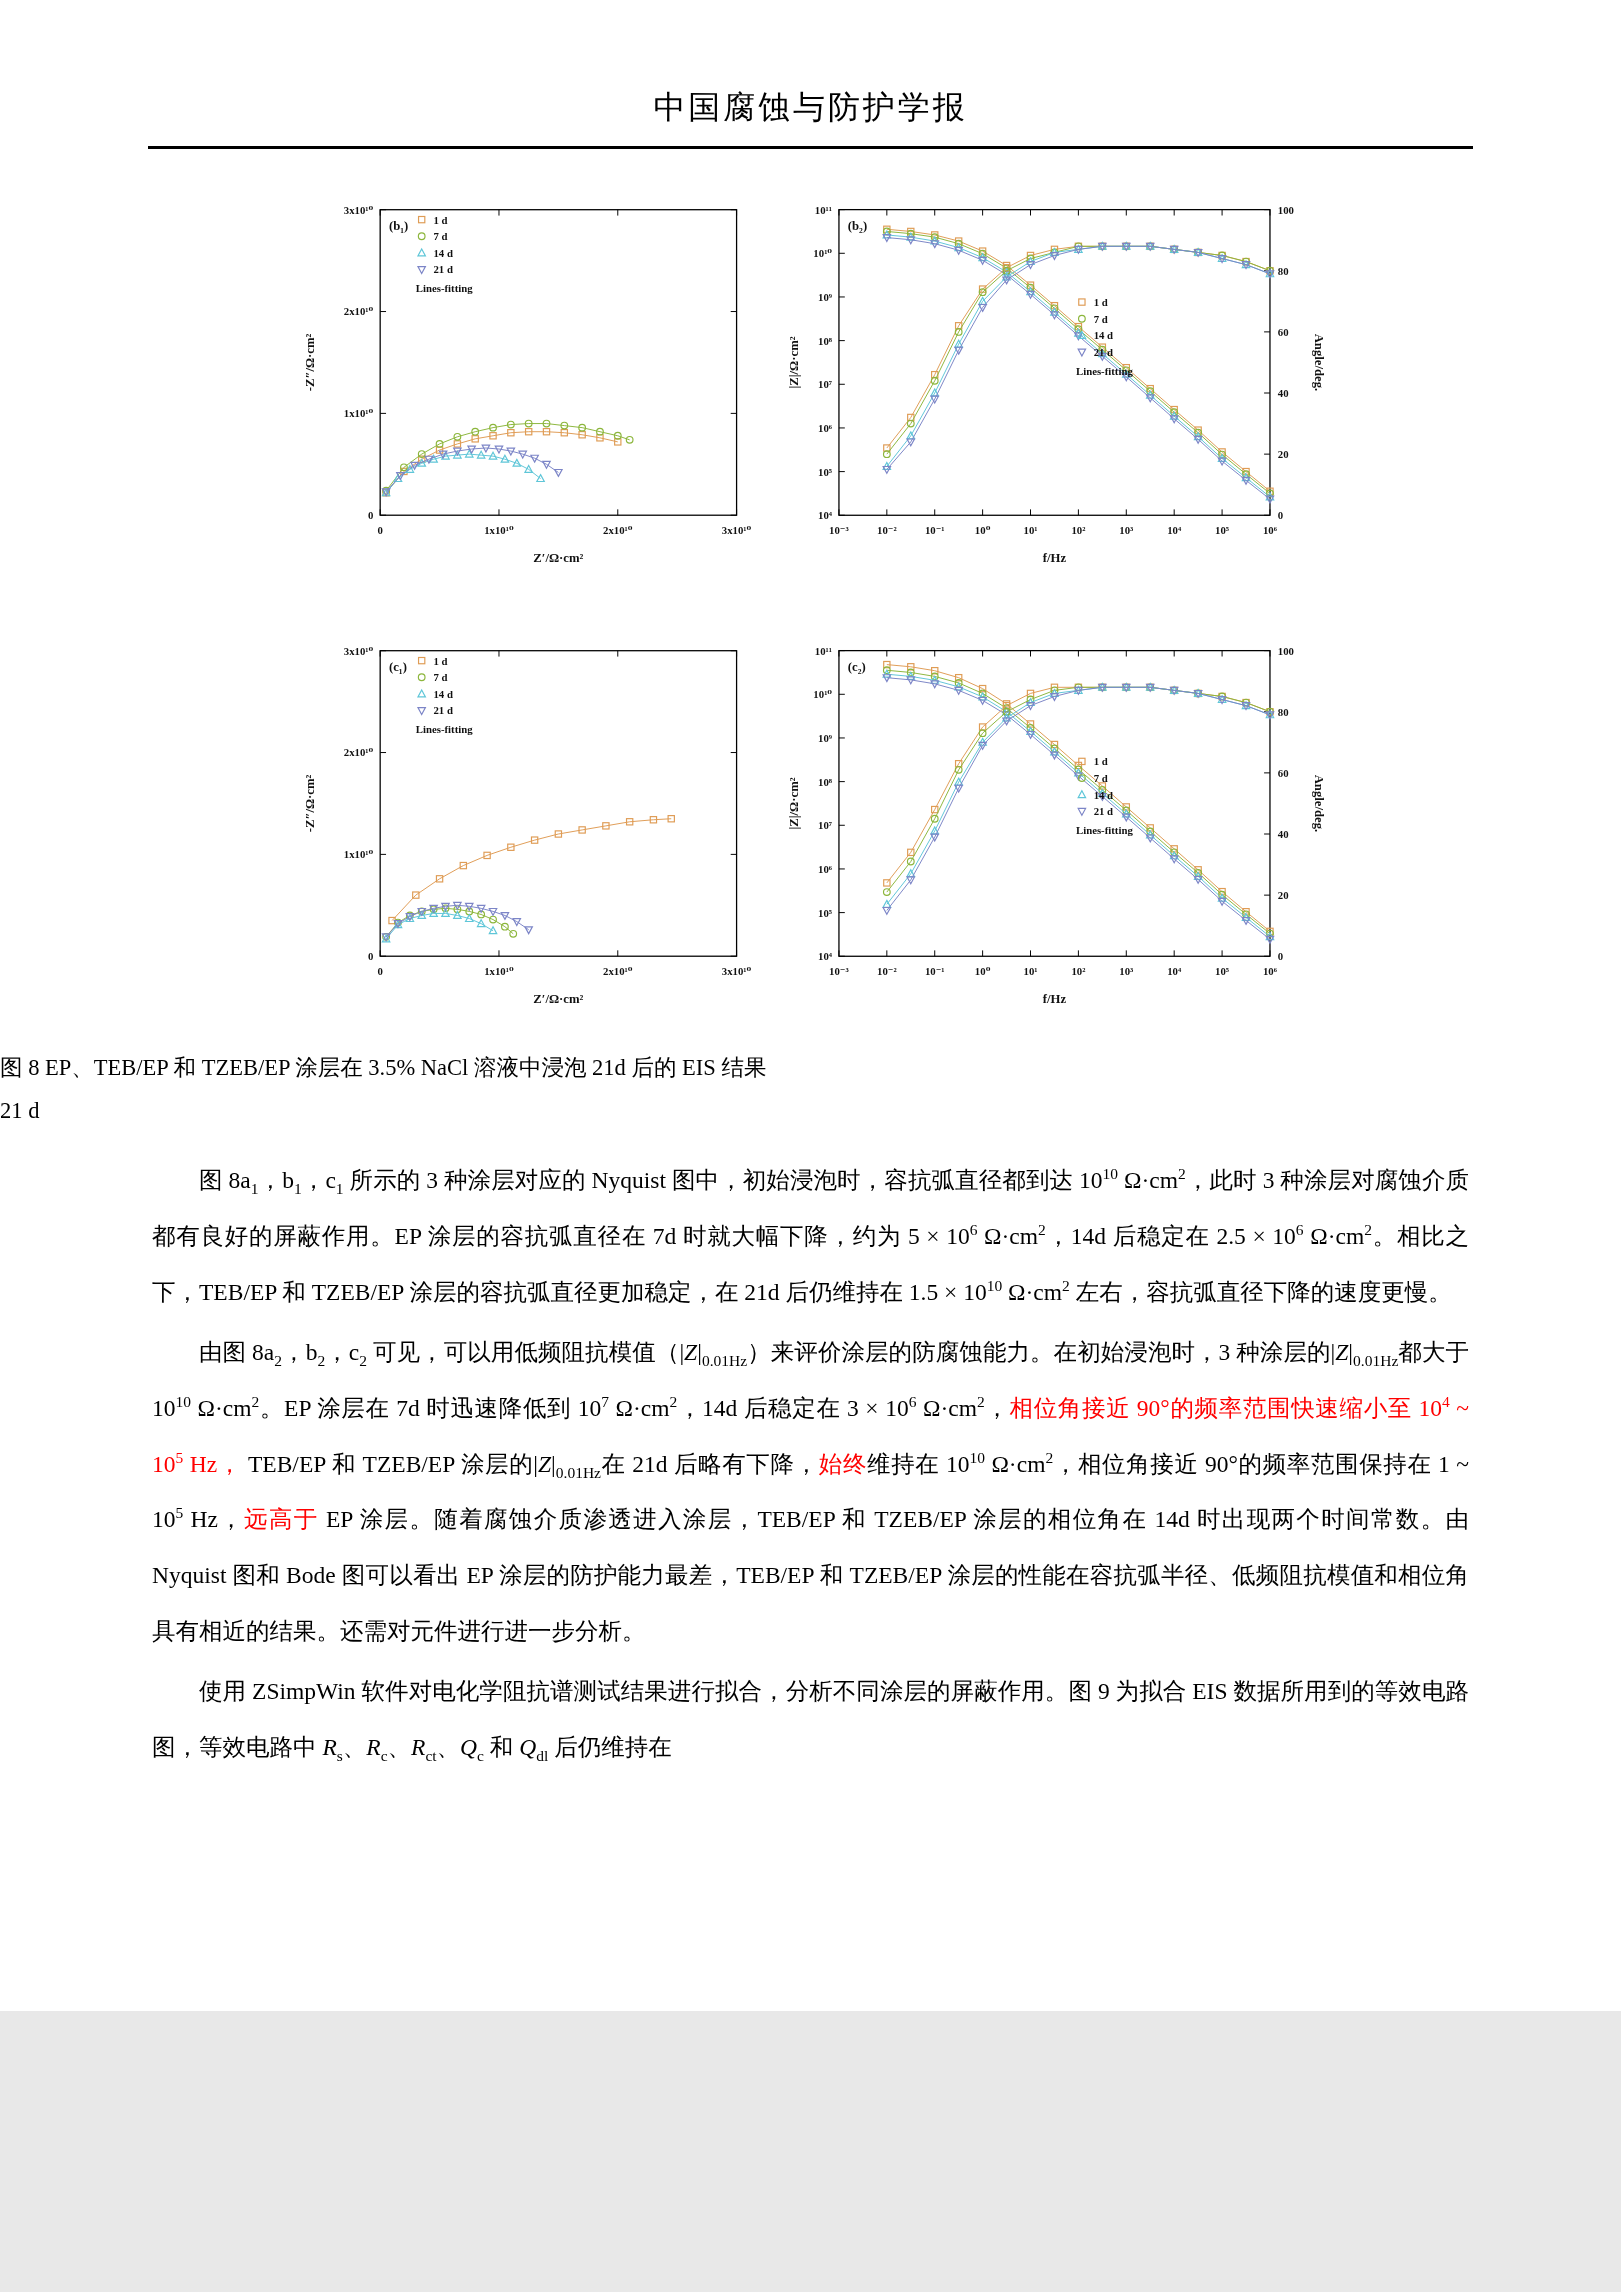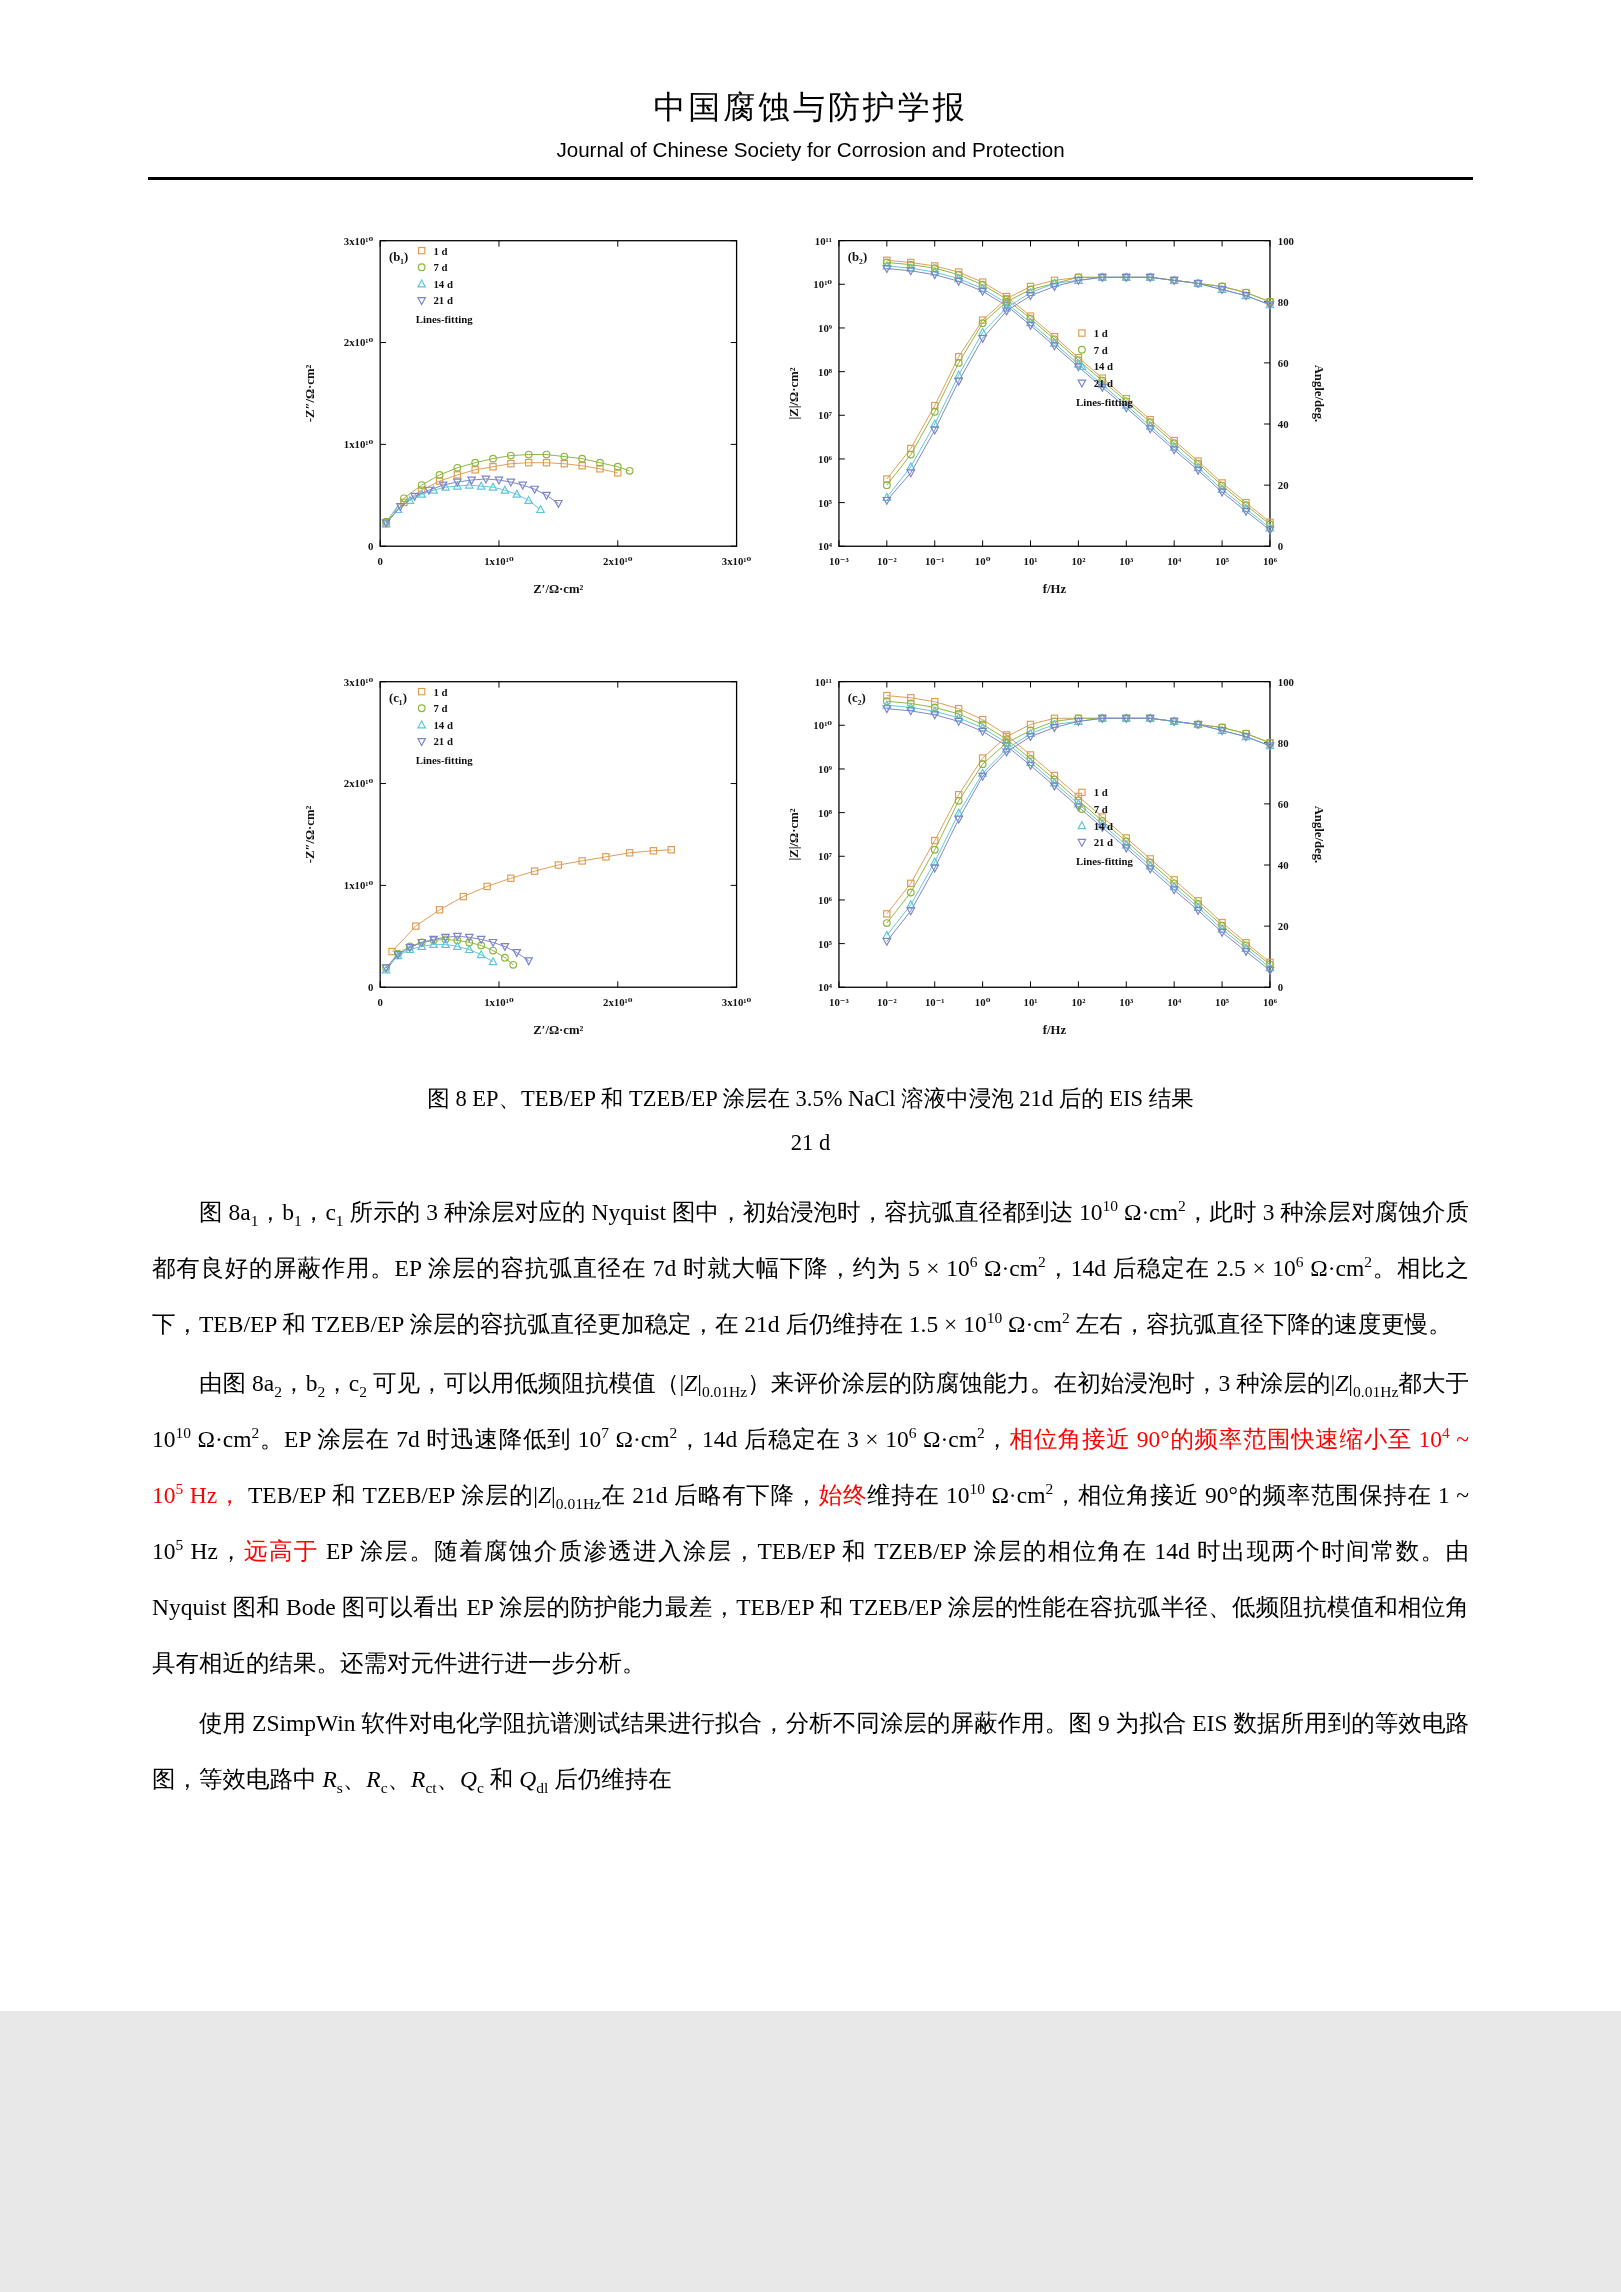--- a/index.html
+++ b/index.html
@@ -11,35 +11,34 @@
   header{padding-top:86px;text-align:center;}
   .title-zh{font-size:32px;letter-spacing:2.9px;}
   .title-en{font-size:20.6px;margin-top:7.8px;font-family:"Liberation Sans","DejaVu Sans",sans-serif;}
   .rule{width:1325px;height:2.9px;background:#000;margin:15.7px auto 0;}
   .charts{
     margin-top:43px;display:grid;grid-template-columns:470px 549px;
     justify-content:center;column-gap:13.7px;row-gap:57px;align-items:center;
   }
   .chart{display:flex;justify-content:center;}
   svg{font-family:"Liberation Serif","DejaVu Serif",serif;}
-  .caption{margin-top:29px;text-align:center;font-size:22.5px;line-height:1.95;}
+  .caption{margin-top:29px;font-size:22.5px;line-height:1.95;}
   .body{width:1325px;margin:19.6px auto 0;font-size:23.5px;line-height:2.38;text-align:justify;}
   .body p{margin:4px;text-indent:2em;}
   .red{color:#ff0000;}
   .it{font-style:italic;}
   sup,sub{font-size:0.66em;line-height:0;}
 </style>
 </head>
 <body>
 
 <div class="page">
 
   <header>
     <div class="title-zh">中国腐蚀与防护学报</div>
-    <div class="title-en">Journal of Chinese Society for Corrosion and Protection</div>
     <div class="rule"></div>
   </header>
 
   <section class="charts">
     <div class="chart">
         <svg viewBox="0 0 480 392" width="470" height="384">
           <rect x="88" y="18" width="364" height="312" fill="none" stroke="#000" stroke-width="1.3"></rect>
           <line x1="88" y1="330" x2="88" y2="324" stroke="#000"></line>
           <line x1="88" y1="18" x2="88" y2="24" stroke="#000"></line>
           <text x="88" y="349" text-anchor="middle" font-size="11" font-weight="bold" fill="#111">0</text>

